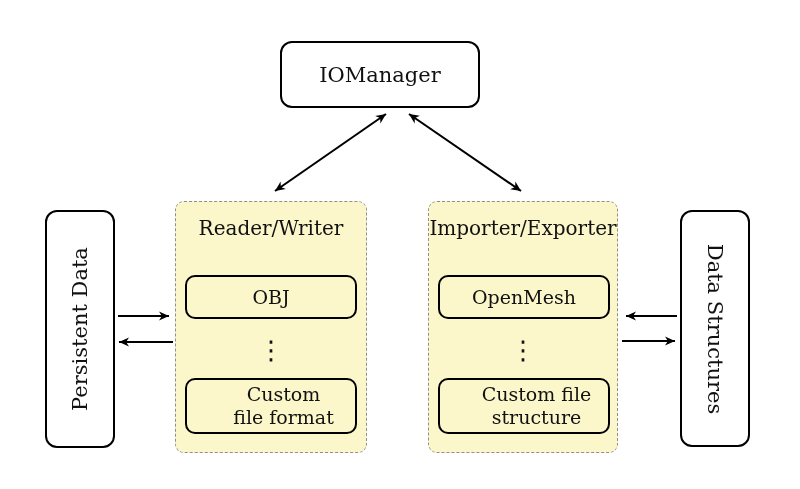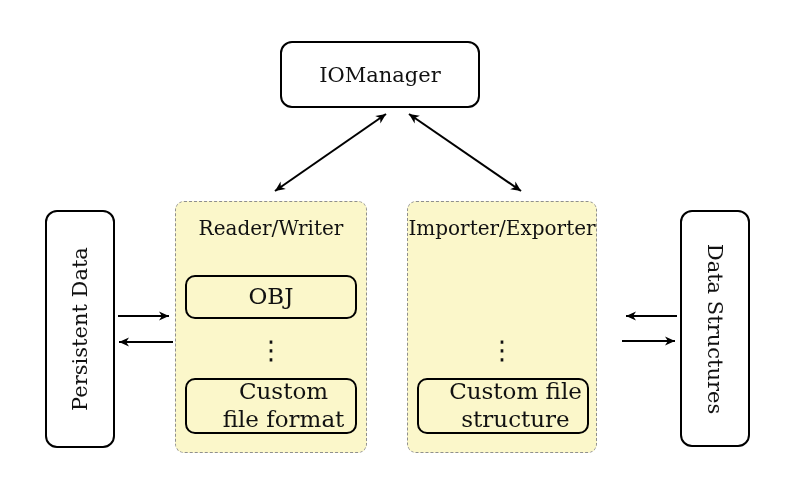--- a/index.html
+++ b/index.html
@@ -44,41 +44,41 @@
   .panel {
     position: absolute;
     top: 201px;
     height: 252px;
     background: #fbf7ca;
     border: 1.7px dashed #8f8f8f;
     border-radius: 9px;
     box-sizing: border-box;
   }
   .panel-1 { left: 175px; width: 192px; }
-  .panel-2 { left: 407px; width: 190px; }
+  .panel-2 { left: 428px; width: 190px; }
   .panel-title {
     position: absolute;
     top: 14px;
     left: 0; right: 0;
     text-align: center;
     font-size: 20px;
   }
   .item {
     position: absolute;
     left: 9px;
     width: 172px;
     background: #fbf7ca;
     border: 2.6px solid #000000;
     border-radius: 10px;
     box-sizing: border-box;
     display: flex;
     align-items: center;
     justify-content: center;
     text-align: center;
-    font-size: 23px;
+    font-size: 19px;
     line-height: 1.2;
   }
   .item-top { top: 73px; height: 44px; }
   .item-bottom { top: 176px; height: 56px; }
   .pre-lines { white-space: pre-line; margin-left: 25px; }
   .dots {
     position: absolute;
     top: 126px;
     left: 0; right: 0;
     height: 44px;
@@ -127,20 +127,23 @@
     </div>
     <div class="dots">⋮</div>
     <div class="item item-bottom">
       <span class="pre-lines">Custom
 file format</span>
     </div>
   </div>
 
   <div class="panel panel-2">
     <div class="panel-title">Importer/Exporter</div>
+    <div class="item item-top">
+      <span>OpenMesh</span>
+    </div>
     <div class="dots">⋮</div>
     <div class="item item-bottom">
       <span class="pre-lines">Custom file
 structure</span>
     </div>
   </div>
 
 </div>
 
 </body></html>

